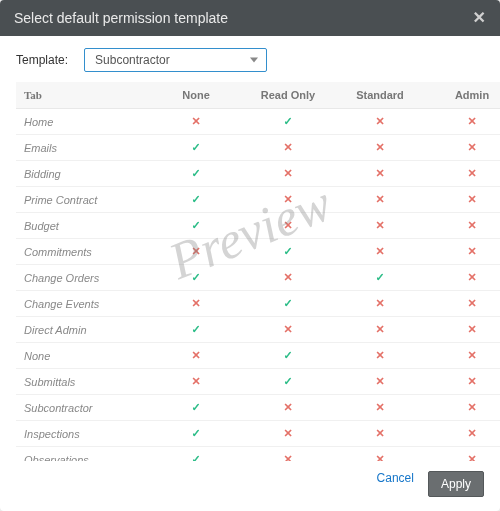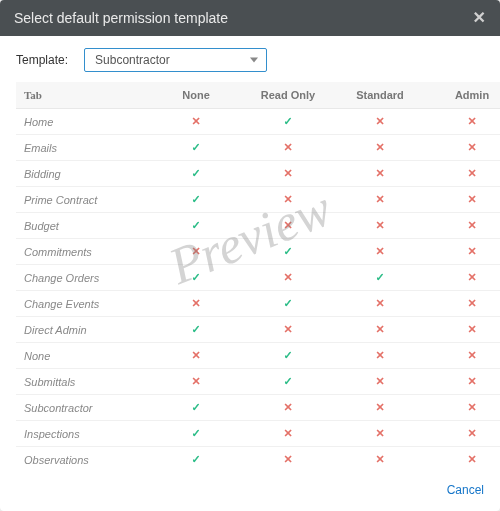--- a/index.html
+++ b/index.html
@@ -230,15 +230,16 @@
             <td><span class="ico no">✕</span></td>
           </tr>
         </tbody>
     </table>
 
     <div class="watermark">Preview</div>
   </div>
 
   <div class="footer">
     <span class="btn-cancel">Cancel</span>
+    <span class="btn-apply">Apply</span>
   </div>
 
 </div>
 
 </body></html>

